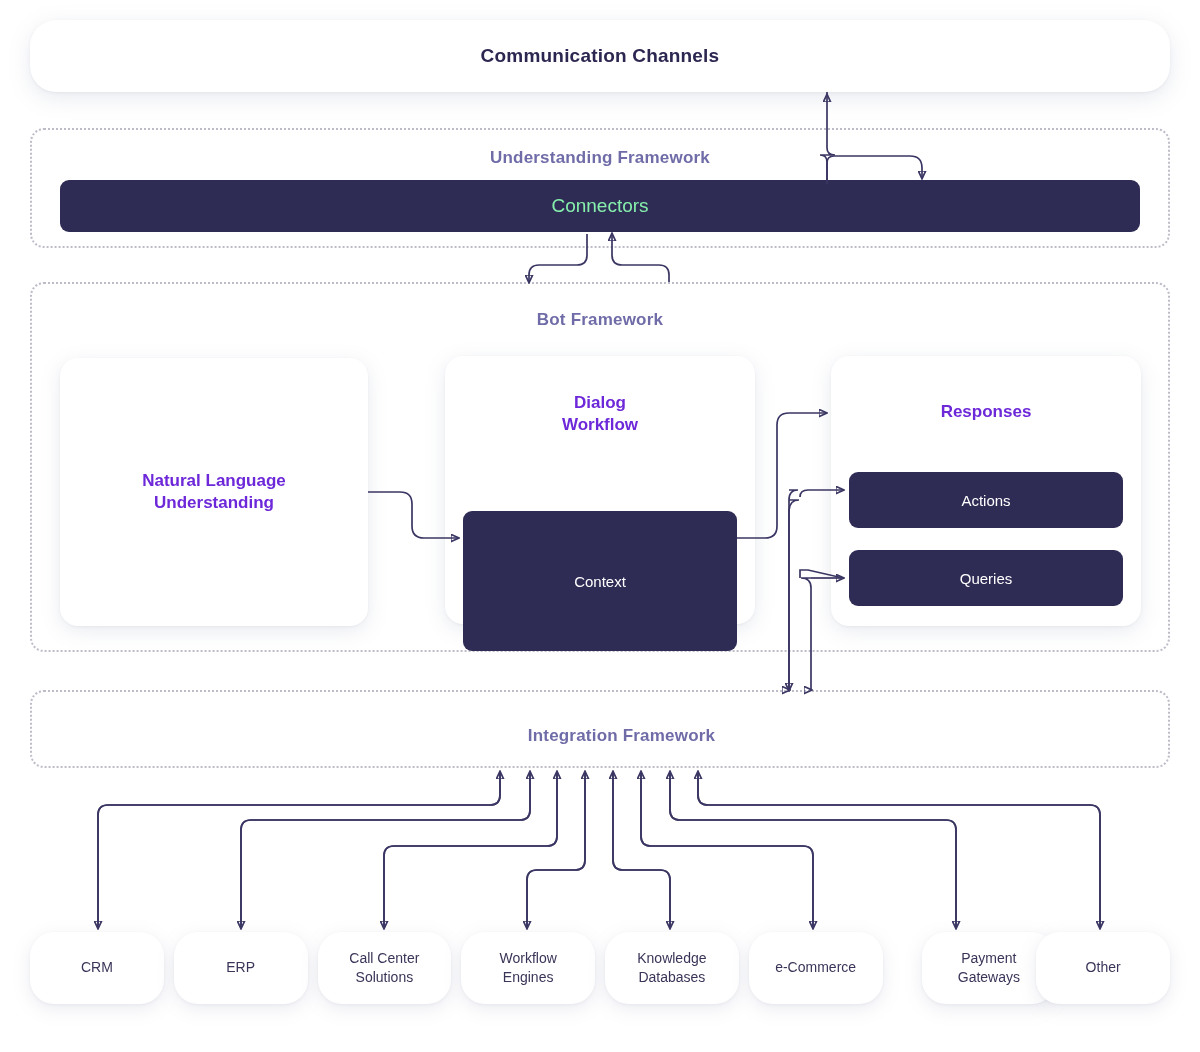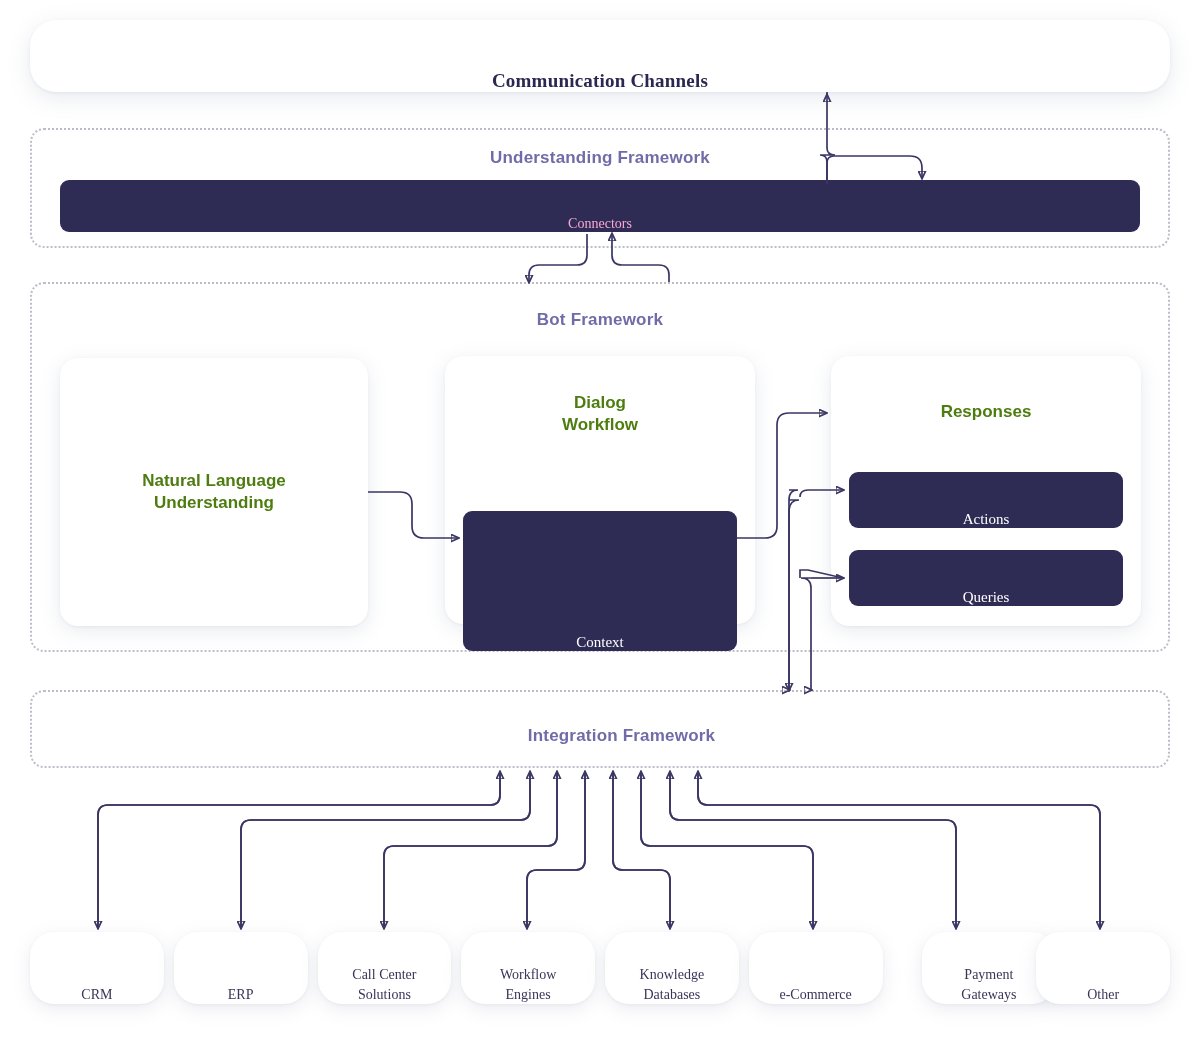--- a/index.html
+++ b/index.html
@@ -7,21 +7,21 @@
     width:1200px;height:1052px;
     background:#ffffff;
     font-family:"Liberation Sans", sans-serif;
     overflow:hidden;
     position:relative;
   }
   #root{position:absolute;inset:0;}
 
   
   .abs{position:absolute;box-sizing:border-box;}
-  .center{display:flex;align-items:flex-end;justify-content:center;text-align:center;font-family:Liberation Serif, serif;}
+  .center{display:flex;align-items:center;justify-content:center;text-align:center;}
 
   
   .channels-bar{
     left:30px;top:20px;width:1140px;height:72px;
     background:#ffffff;border-radius:26px;
     box-shadow:0 6px 22px rgba(120,130,160,.17), 0 1px 3px rgba(120,130,160,.10);
   }
   .channels-title{
     font-size:19px;font-weight:bold;color:#2b2750;letter-spacing:.2px;
   }
@@ -40,33 +40,33 @@
 
   #comm-framework{left:30px;top:128px;width:1140px;height:120px;}
   #bot-framework{left:30px;top:282px;width:1140px;height:370px;}
   #integration-framework{left:30px;top:690px;width:1140px;height:78px;}
 
   
   .connectors-bar{
     left:60px;top:180px;width:1080px;height:52px;
     background:#2e2b55;border-radius:9px;
   }
-  .connectors-bar span{color:#f9a8d4;font-size:14px;font-weight:normal;}
+  .connectors-bar span{color:#86efac;font-size:19px;font-weight:normal;}
 
   
   .card{
     background:#ffffff;border-radius:18px;
     box-shadow:0 5px 20px rgba(120,130,160,.16), 0 1px 3px rgba(120,130,160,.09);
   }
   #card-nlu{left:60px;top:358px;width:308px;height:268px;}
   #card-dialog{left:445px;top:356px;width:310px;height:268px;}
   #card-responses{left:831px;top:356px;width:310px;height:270px;}
 
   .card-title{
-    font-size:17px;font-weight:bold;color:#4d7c0f;line-height:1.32;
+    font-size:17px;font-weight:bold;color:#6d28d9;line-height:1.32;
     text-align:center;
   }
   .nlu-title{
     position:absolute;left:0;right:0;top:50%;transform:translateY(-50%);
   }
   .dialog-title{position:absolute;left:0;right:0;top:36px;}
   .responses-title{position:absolute;left:0;right:0;top:45px;}
 
   .dark-box{
     background:#2e2b55;border-radius:9px;

